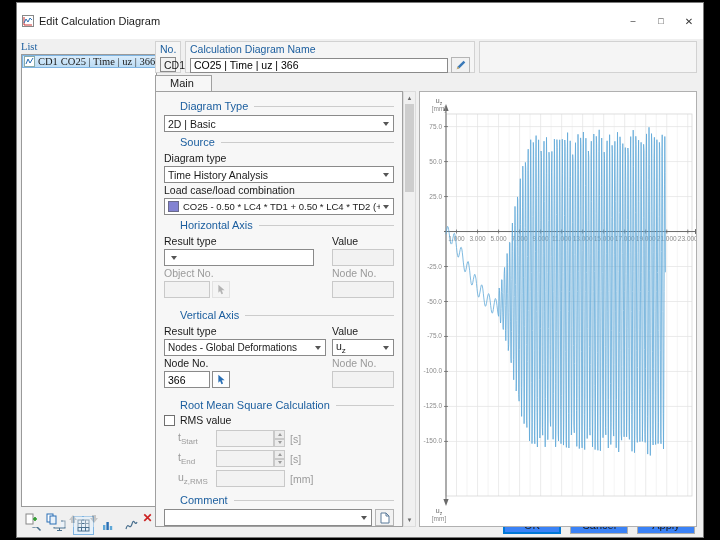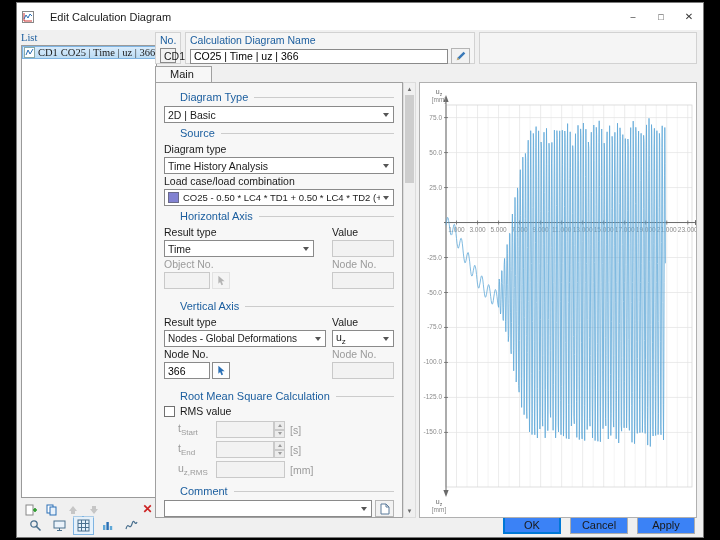--- a/index.html
+++ b/index.html
@@ -1,20 +1,20 @@
 <!DOCTYPE html>
 <html><head>
 <meta charset="utf-8">
 <style>
   html,body{margin:0;padding:0;width:720px;height:540px;background:#000;overflow:hidden;
             font-family:"Liberation Sans",sans-serif;font-size:11px;color:#1a1a1a;}
   .dialog{position:absolute;left:16px;top:2px;width:688px;height:536px;background:#f0f0f0;
           border:1px solid #7a7a7a;box-sizing:border-box;display:flex;flex-direction:column;}
   
-  .titlebar{height:27px;background:#fff;display:flex;align-items:center;padding-left:5px;gap:16px;flex:0 0 auto;}
+  .titlebar{height:36px;background:#fff;display:flex;align-items:center;padding-left:5px;gap:5px;flex:0 0 auto;}
   .titlebar .title{font-size:11px;}
   .win-btns{margin-left:auto;display:flex;height:100%;}
   .win-btn{width:28px;height:100%;display:flex;align-items:center;justify-content:center;font-size:9px;color:#333;}
   .win-btn.close{font-size:10px;}
   
   .main{position:relative;flex:1 1 auto;}
   .panel-caption{color:#1a5d9e;font-size:10.5px;margin-bottom:2px;}
   
   .list-panel{position:absolute;left:4px;top:2px;width:136px;height:486px;display:flex;flex-direction:column;font-family:Liberation Serif, serif;}
   .listbox{flex:1 1 auto;background:#fff;border:1px solid #9a9a9a;overflow:hidden;}
@@ -206,21 +206,20 @@
         </div>
       </div>
 
       <div class="sec-hdr">Horizontal Axis</div>
       <div class="lrow">
         <div class="flabel" style="flex:1;">Result type</div>
         <div class="flabel" style="width:62px;">Value</div>
       </div>
       <div class="frow">
         <div class="dropdown" style="width:150px;">
-          <span class="dd-text">Time</span>
             <span class="dd-arrow"></span>
         </div>
         <span class="spacer"></span>
         <div class="inbox dis" style="width:62px;"></div>
       </div>
       <div class="lrow">
         <div class="flabel dis" style="flex:1;">Object No.</div>
         <div class="flabel dis" style="width:62px;">Node No.</div>
       </div>
       <div class="frow" style="margin-bottom:7px;">

